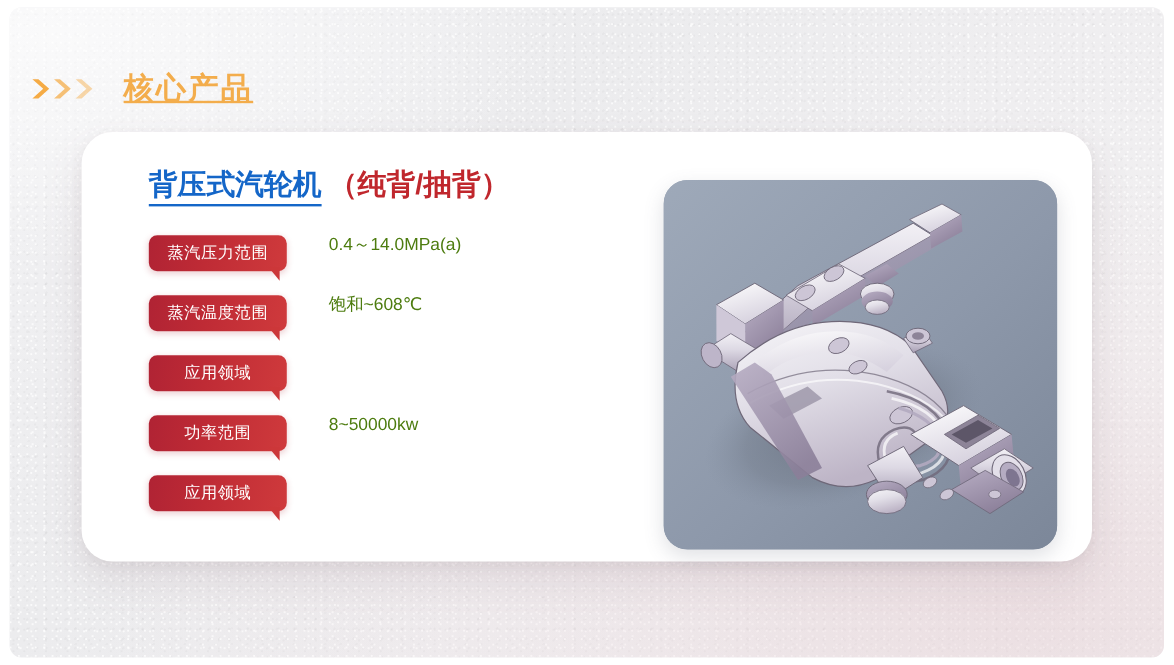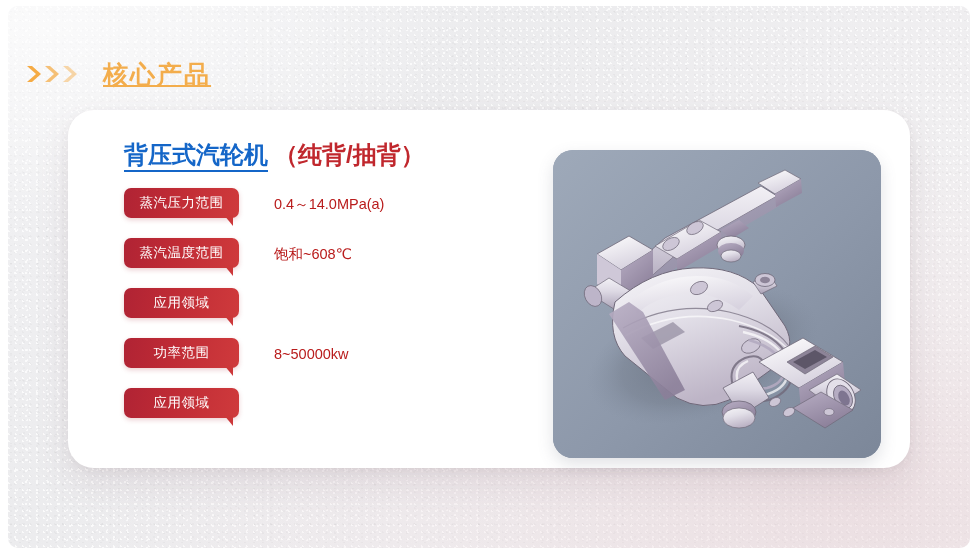--- a/index.html
+++ b/index.html
@@ -134,21 +134,21 @@
     align-items: flex-start;
     height: 50px;
     margin-bottom: 0px;
   }
   .spec-row.tall { height: auto; gap: 40px; }
 
   .tag-wrap {
     position: relative;
     width: 115px;
     flex: 0 0 115px;
-    margin-top: 0px;
+    margin-top: 8px;
   }
   .tag {
     position: relative;
     width: 115px;
     height: 30px;
     border-radius: 7px;
     background: linear-gradient(100deg, #b02334 0%, #bf2b35 42%, #cf3a3c 100%);
     color: #ffffff;
     font-size: 13.5px;
     display: flex;
@@ -166,21 +166,21 @@
     width: 0;
     height: 0;
     border-left: 9px solid transparent;
     border-right: 0 solid transparent;
     border-top: 11px solid #cc3739;
   }
 
   .spec-value {
     margin-left: 35px;
     font-size: 14.5px;
-    color: #b91c1c;
+    color: #4d7c0f;
     line-height: 1.55;
     padding-top: 5px;
     white-space: pre-line;
   }
 
   
   #image-panel {
     position: absolute;
     left: 485px;
     top: 40px;

